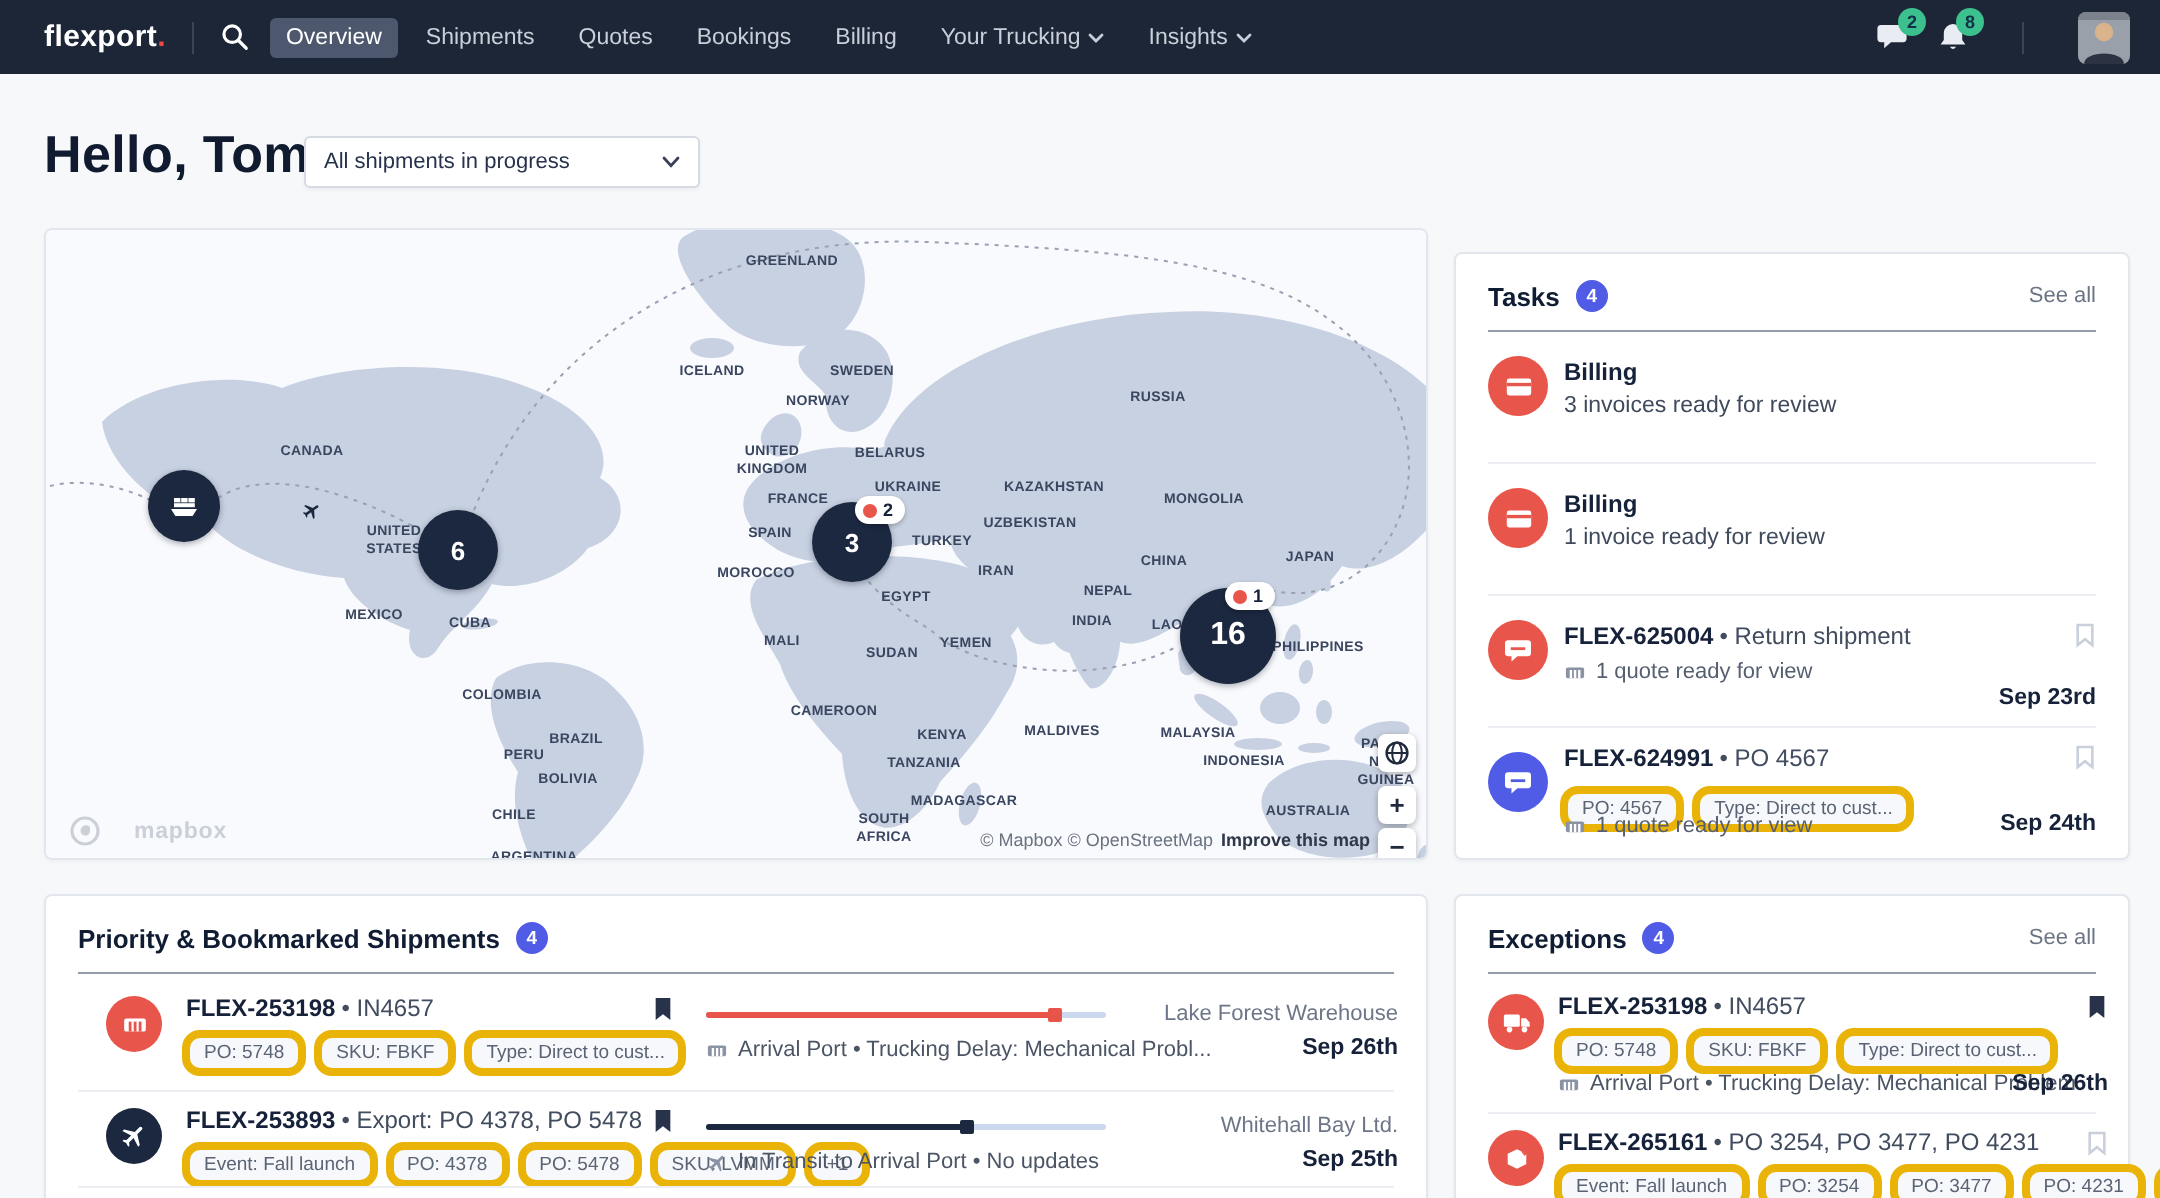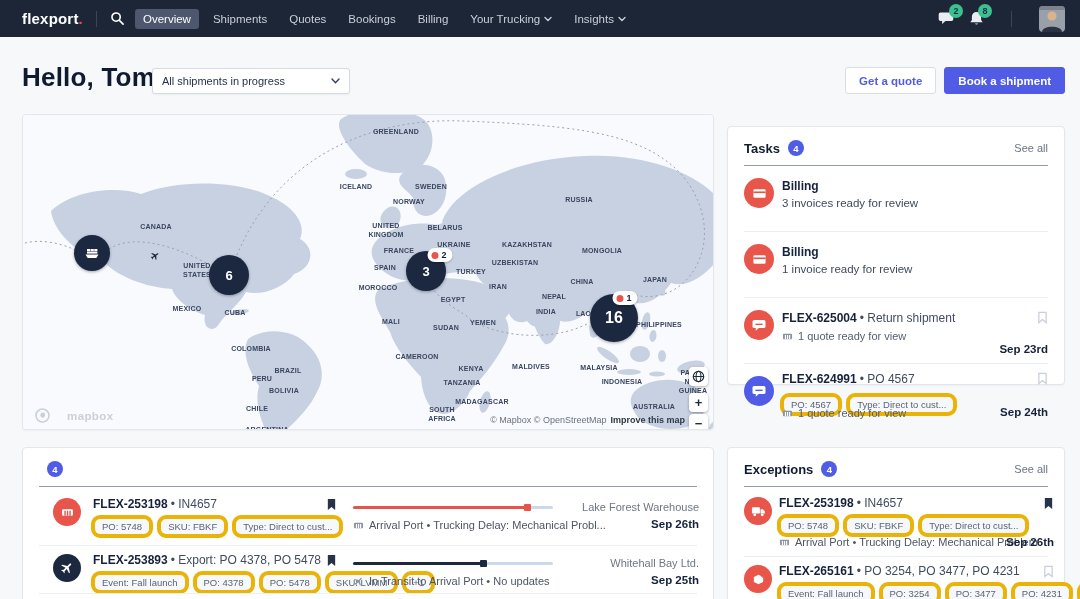--- a/index.html
+++ b/index.html
@@ -56,21 +56,21 @@
   .map-plane{position:absolute;left:132px;top:141px;transform:translate(-50%,-50%) rotate(55deg);}
   .map-ctrl{position:absolute;right:5px;width:19px;height:19px;background:#fff;border-radius:4px;box-shadow:0 1px 3px rgba(0,0,0,.3);display:flex;align-items:center;justify-content:center;font-weight:700;font-size:13px;color:#1f2a3d;cursor:pointer;}
   .map-ctrl.globe{top:252px;}
   .map-ctrl.zin{top:278px;}
   .map-ctrl.zout{top:299px;}
   .map-logo{position:absolute;left:12px;bottom:6px;display:flex;align-items:center;gap:17px;color:#c3c9d2;font-weight:700;font-size:11.5px;letter-spacing:.4px;opacity:.85;cursor:pointer;}
   .map-attrib{position:absolute;right:28px;bottom:4px;font-size:9px;color:#6a7280;}
   .map-attrib b{color:#2f3849;margin-left:4px;cursor:pointer;}
 
   
-  .tasks-card{left:727px;top:126px;width:338px;height:259px;}
+  .tasks-card{left:727px;top:126px;width:338px;height:304px;}
   .t-item{position:relative;margin:0 16px;height:65px;}
   .t-item.h4{height:62px;}
   .circ{position:absolute;width:30px;height:30px;border-radius:50%;display:flex;align-items:center;justify-content:center;}
   .circ.red{background:var(--red);} .circ.blue{background:var(--indigo);} .circ.navy{background:var(--navy);}
   .t-item .circ{left:0;top:12px;}
   .t-title{position:absolute;left:38px;top:13px;font-size:12px;color:var(--text-mid);}
   .t-title b{font-weight:700;color:var(--text-dark);}
   .t-title .desc{color:#414c5f;margin-left:3px;}
   .t-sub{position:absolute;left:38px;top:31px;font-size:11.5px;color:#3f4a5d;}
   .t-meta{position:absolute;left:38px;top:32px;display:flex;align-items:center;gap:5px;font-size:11px;color:#555f70;}
@@ -169,24 +169,20 @@
       </span>
     </div>
   </header>
 
   <h1 class="greet">Hello, Tom!</h1>
   <div class="select">
     <span>All shipments in progress</span>
     <svg width="9" height="6" viewBox="0 0 9 6">
         <path d="M1 1 L4.5 4.8 L8 1" fill="none" stroke="#39415a" stroke-width="1.4" stroke-linecap="round"></path>
       </svg>
-  </div>
-  <div class="actions">
-    <button class="btn ghost">Get a quote</button>
-    <button class="btn solid">Book a shipment</button>
   </div>
 
   <section class="card map-card">
     <svg class="map-svg" width="692" height="316" viewBox="0 0 692 316">
       <rect width="692" height="316" fill="#f9fafd"></rect>
       <g fill="#c8d1e1">
         <path d="M318 4 C334 -8 380 -10 400 4 C414 14 412 40 397 52 C380 63 350 58 339 46 C327 35 310 12 318 4 Z"></path>
         <ellipse cx="333" cy="59" rx="11" ry="5"></ellipse>
         <path d="M28 96 C48 76 92 70 118 79 C150 66 206 64 242 79 C270 90 284 108 277 124 C293 133 290 153 271 159 C261 173 239 181 223 177 C215 191 204 197 196 209 C190 219 179 213 182 200 C169 196 153 186 149 174 C122 172 96 162 82 148 C60 142 31 120 28 96 Z"></path>
         <ellipse cx="217" cy="197" rx="9" ry="2.5" transform="rotate(-8 217 197)"></ellipse>
@@ -406,20 +402,21 @@
             <rect x="7.7" y="4.4" width="1.3" height="4.6" fill="#fff"></rect>
           </svg>
         <span>1 quote ready for view</span>
       </div>
       <div class="t-date">Sep 24th</div>
     </div>
   </section>
 
   <section class="card priority-card">
     <div class="card-hd">
+      <span class="card-title">Priority &amp; Bookmarked Shipments</span>
       <span class="badge">4</span>
     </div>
     <div class="hr-dark"></div>
 
     <div class="p-row" style="top:44px">
       <span class="circ red">
         <svg width="13" height="12" viewBox="0 0 12 11">
             <rect x="1" y="3" width="10" height="6" rx="1" fill="#fff"></rect>
             <rect x="3.1" y="4.4" width="1.3" height="4.6" fill="#e8554a"></rect>
             <rect x="5.4" y="4.4" width="1.3" height="4.6" fill="#e8554a"></rect>

